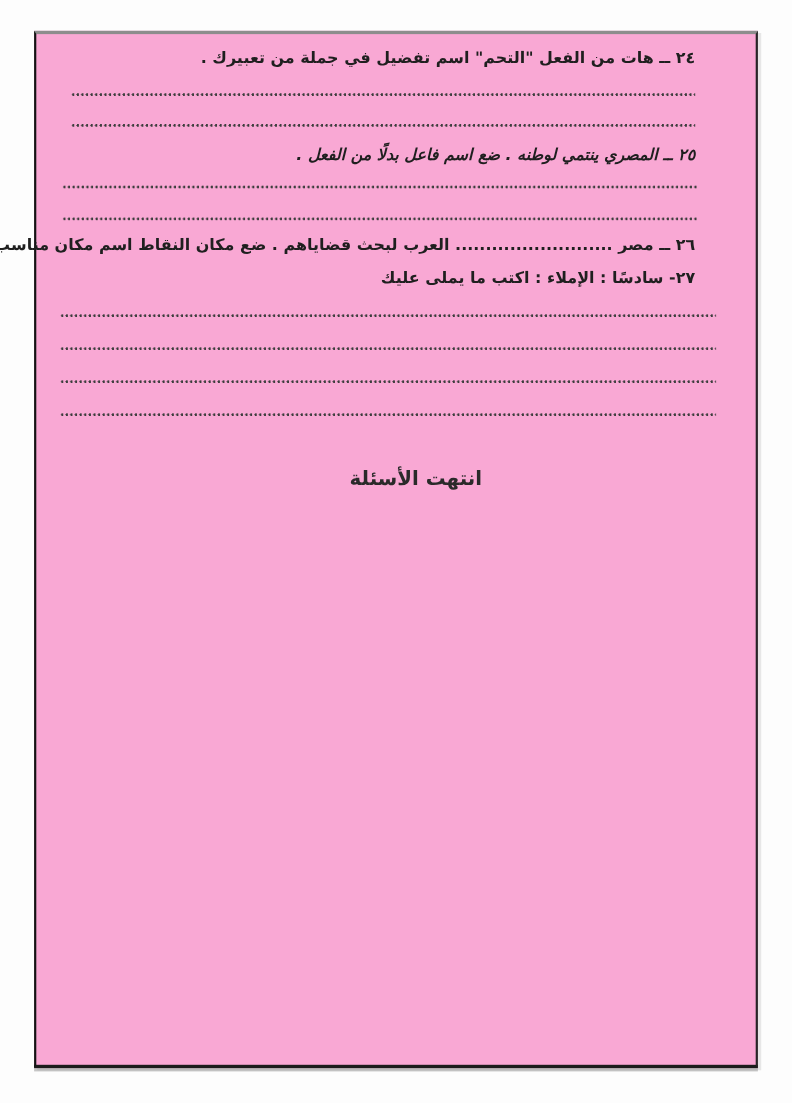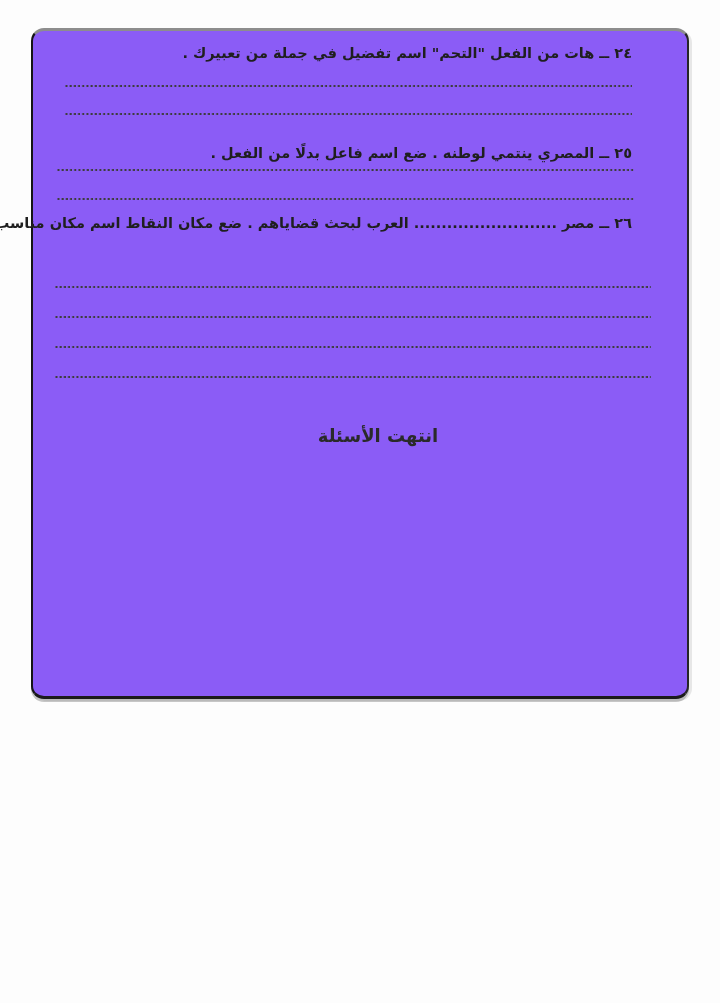--- a/index.html
+++ b/index.html
@@ -3,39 +3,38 @@
 <meta charset="utf-8">
 <style>
   html, body { margin:0; padding:0; background:#fdfdfd; }
   .canvas {
     position:relative; width:720px; height:1003px;
     background:#fdfdfd; overflow:hidden;
     font-family:"DejaVu Sans", sans-serif;
   }
   .page-box {
     position:absolute; left:31px; top:28px;
-    width:658px; height:671px;
+    width:658px; height:943px;
     box-sizing:border-box;
-    background:#8b5cf6;
+    background:#f9a8d4;
     border-top:3px solid #8d8d8d;
     border-left:2px solid #141414;
     border-right:2px solid #262626;
     border-bottom:3px solid #1b1b1b;
     box-shadow:0 3px 0 rgba(130,130,130,0.45), 3px 2px 0 rgba(190,190,190,0.35);
-    border-radius:13px;
   }
   .q {
     position:absolute; right:55px;
     direction:rtl; unicode-bidi:plaintext; text-align:right;
     font-weight:bold; font-size:14.5px; line-height:18px;
     color:#1f1f1f; white-space:nowrap;
     font-family:"DejaVu Sans", sans-serif;
   }
   .q24 { top:13px; }
-  .q25 { top:113px; }
+  .q25 { top:101px;font-style:italic; }
   .q26 { top:183px; }
   .q27 { top:213px; }
   .dotline {
     position:absolute; height:4px;
     background-image:radial-gradient(circle at 1.5px 2px, #3d3d3d 1px, rgba(0,0,0,0) 1.35px);
     background-size:4.2px 4px;
     background-repeat:repeat-x;
   }
   .g1 { left:32px; width:567px; }
   .g2 { left:24px; width:577px; }
@@ -66,20 +65,21 @@
     <div class="dotline g1 l1"></div>
     <div class="dotline g1 l2"></div>
 
     <div class="q q25">٢٥ ــ المصري ينتمي لوطنه . ضع اسم فاعل بدلًا من الفعل .</div>
 
     <div class="dotline g2 l3"></div>
     <div class="dotline g2 l4"></div>
 
     <div class="q q26">٢٦ ــ مصر .......................... العرب لبحث قضاياهم . ضع مكان النقاط اسم مكان مناسب.</div>
 
+    <div class="q q27">٢٧- سادسًا : الإملاء : اكتب ما يملى عليك</div>
 
     <div class="dotline g3 l5"></div>
     <div class="dotline g3 l6"></div>
     <div class="dotline g3 l7"></div>
     <div class="dotline g3 l8"></div>
 
     <div class="end-note">انتهت الأسئلة</div>
 
   </div>
 </div>

